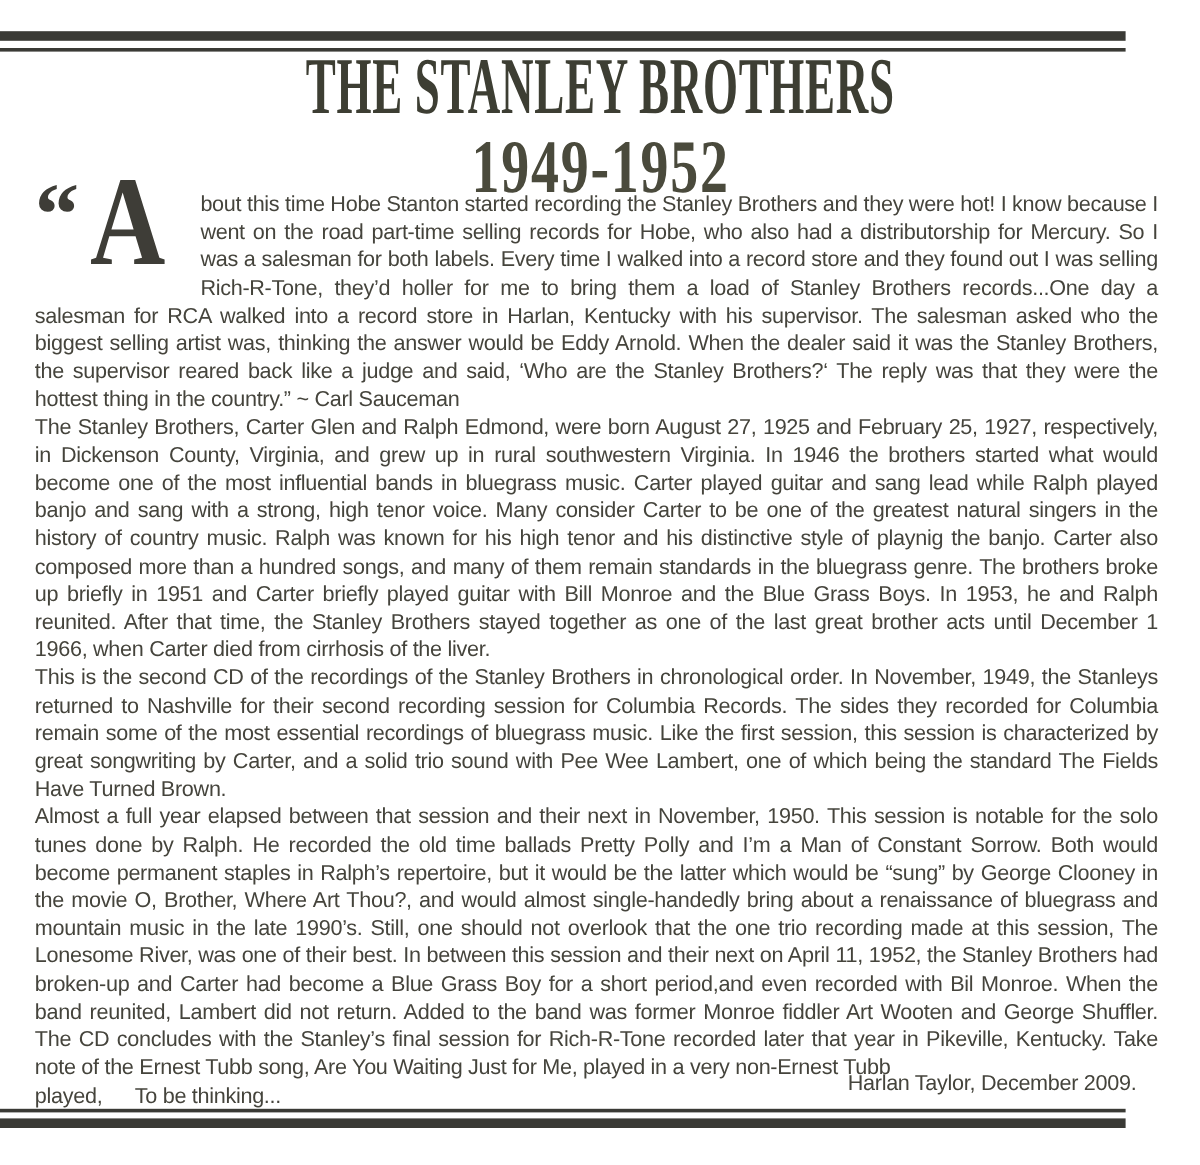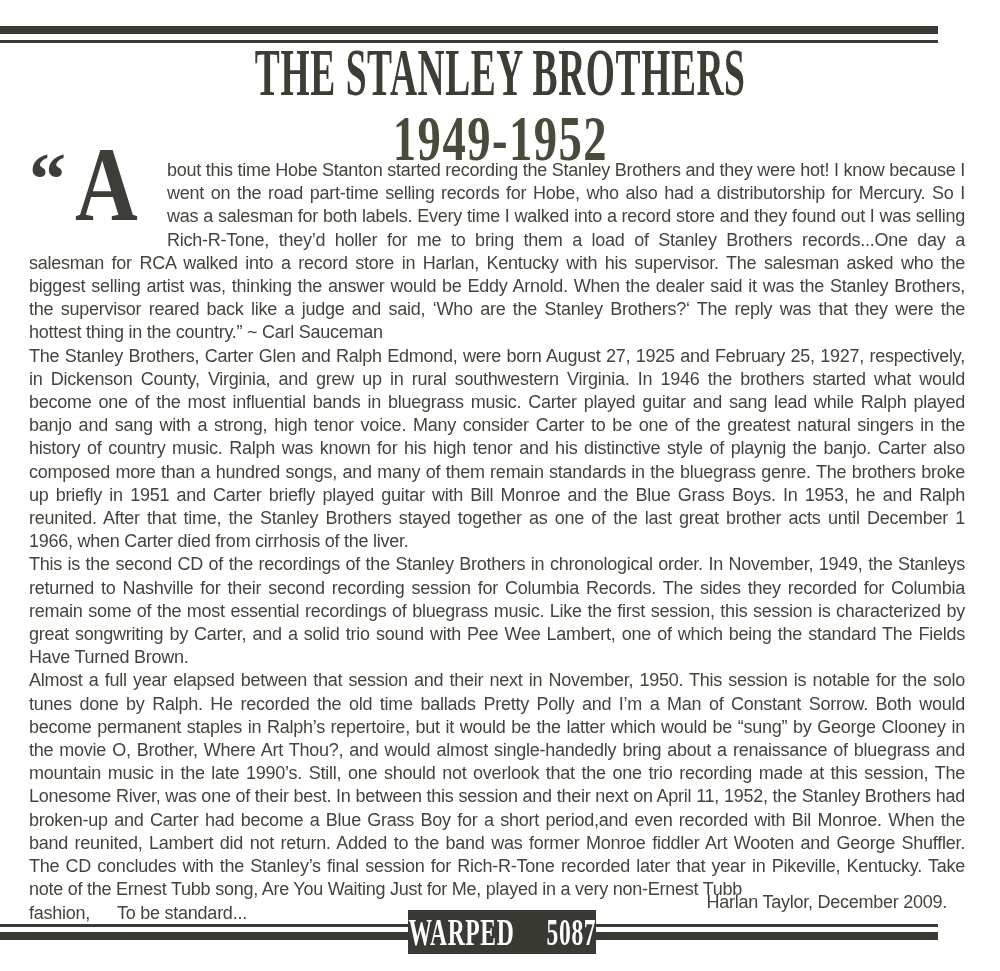--- a/index.html
+++ b/index.html
@@ -137,29 +137,24 @@
       </span><span>bout this time Hobe Stanton started recording the Stanley Brothers and they were hot! I know because I went on the road part-time selling records for Hobe, who also had a distributorship for Mercury. So I was a salesman for both labels. Every time I walked into a record store and they found out I was selling Rich-R-Tone, they’d holler for me to bring them a load of Stanley Brothers records...One day a salesman for RCA walked into a record store in Harlan, Kentucky with his supervisor. The salesman asked who the biggest selling artist was, thinking the answer would be Eddy Arnold. When the dealer said it was the Stanley Brothers, the supervisor reared back like a judge and said, ‘Who are the Stanley Brothers?‘ The reply was that they were the hottest thing in the country.” ~ Carl Sauceman</span>
     </div>
 
     <p class="para">The Stanley Brothers, Carter Glen and Ralph Edmond, were born August 27, 1925 and February 25, 1927, respectively, in Dickenson County, Virginia, and grew up in rural southwestern Virginia. In 1946 the brothers started what would become one of the most influential bands in bluegrass music. Carter played guitar and sang lead while Ralph played banjo and sang with a strong, high tenor voice. Many consider Carter to be one of the greatest natural singers in the history of country music. Ralph was known for his high tenor and his distinctive style of playnig the banjo. Carter also composed more than a hundred songs, and many of them remain standards in the bluegrass genre. The brothers broke up briefly in 1951 and Carter briefly played guitar with Bill Monroe and the Blue Grass Boys. In 1953, he and Ralph reunited. After that time, the Stanley Brothers stayed together as one of the last great brother acts until December 1 1966, when Carter died from cirrhosis of the liver.</p>
 
     <p class="para">This is the second CD of the recordings of the Stanley Brothers in chronological order. In November, 1949, the Stanleys returned to Nashville for their second recording session for Columbia Records. The sides they recorded for Columbia remain some of the most essential recordings of bluegrass music. Like the first session, this session is characterized by great songwriting by Carter, and a solid trio sound with Pee Wee Lambert, one of which being the standard The Fields Have Turned Brown.</p>
 
     <p class="para">Almost a full year elapsed between that session and their next in November, 1950. This session is notable for the solo tunes done by Ralph. He recorded the old time ballads Pretty Polly and I’m a Man of Constant Sorrow. Both would become permanent staples in Ralph’s repertoire, but it would be the latter which would be “sung” by George Clooney in the movie O, Brother, Where Art Thou?, and would almost single-handedly bring about a renaissance of bluegrass and mountain music in the late 1990’s. Still, one should not overlook that the one trio recording made at this session, The Lonesome River, was one of their best. In between this session and their next on April 11, 1952, the Stanley Brothers had broken-up and Carter had become a Blue Grass Boy for a short period,and even recorded with Bil Monroe. When the band reunited, Lambert did not return. Added to the band was former Monroe fiddler Art Wooten and George Shuffler. The CD concludes with the Stanley’s final session for Rich-R-Tone recorded later that year in Pikeville, Kentucky. Take note of the Ernest Tubb song, Are You Waiting Just for Me, played in a very non-Ernest Tubb</p>
 
     <div class="closing-row">
-      <span>fashion,</span><span class="gap"></span><span>To be standard...</span>
+      <span>played,</span><span class="gap"></span><span>To be thinking...</span>
       <span class="byline">Harlan Taylor, December 2009.</span>
     </div>
 
   </div>
 
   <div class="band band-bottom">
     <div class="rule thin"></div>
     <div class="rule thick"></div>
-    <div class="catalog-box">
-      <span class="condense box-inner">
-        <span>WARPED</span><span class="box-gap"></span><span>5087</span>
-      </span>
-    </div>
   </div>
 
 </div>
 
 </body></html>

